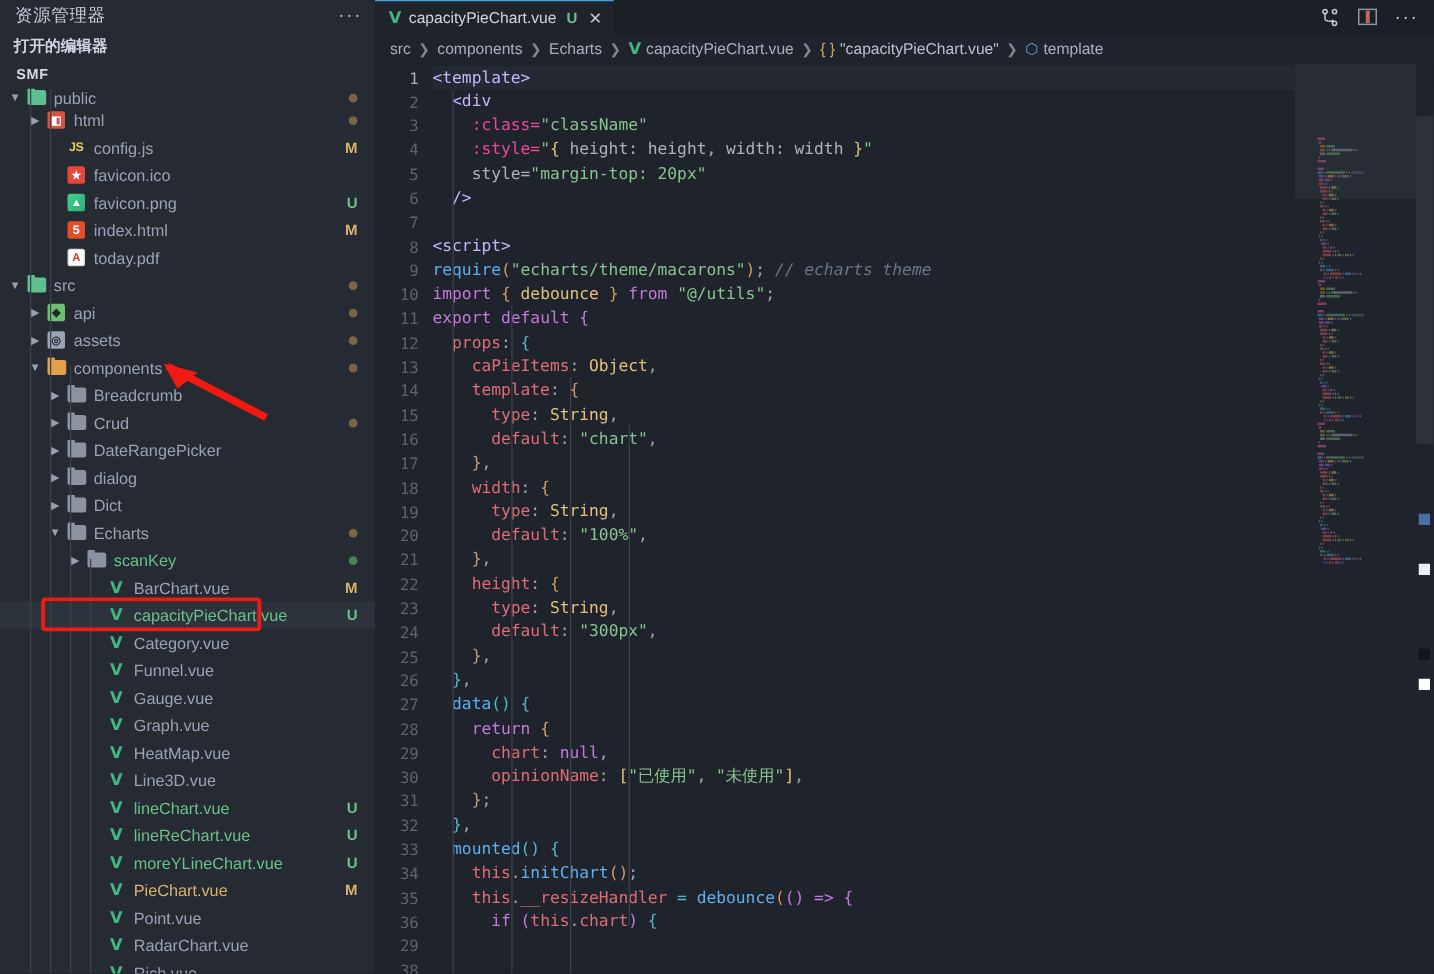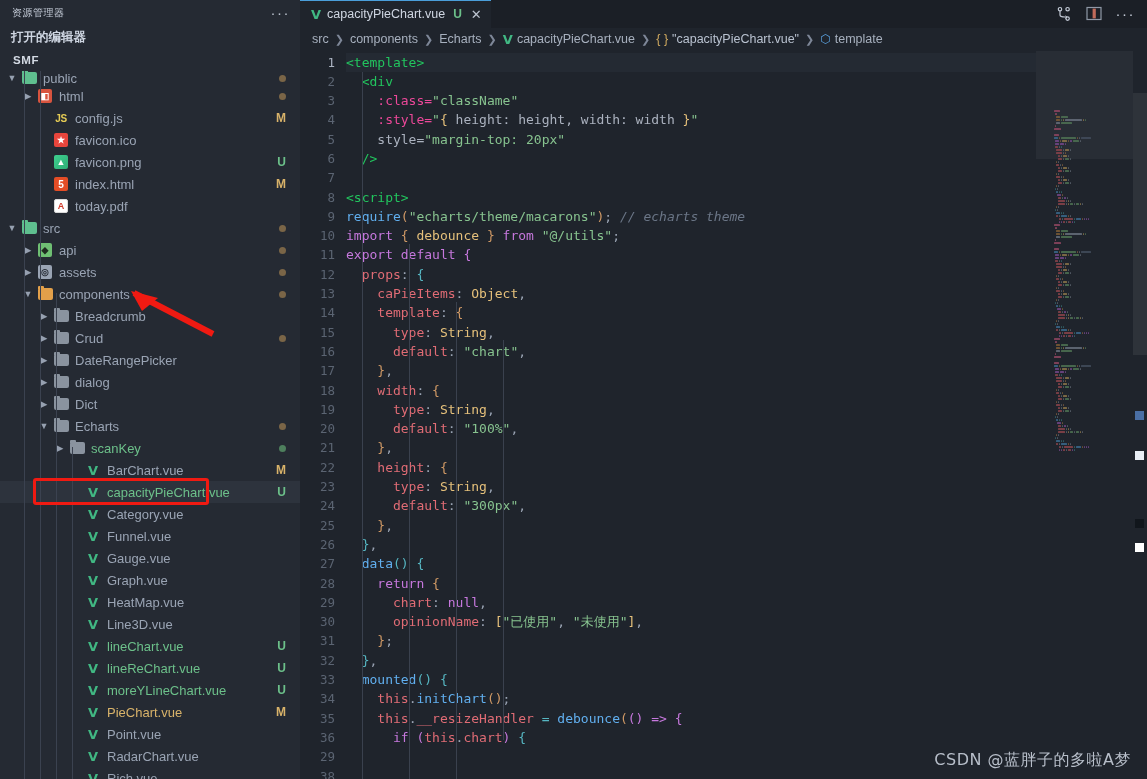--- a/index.html
+++ b/index.html
@@ -26,21 +26,21 @@
   }
   .sb-header {
     height: 27px;
     display: flex; align-items: center;
     padding: 0 10px 0 12px;
     justify-content: space-between;
     color: #bfc7d5;
     font-size: 12.5px;
     letter-spacing: .5px;
   }
-  .sb-header .title { font-size: 10px; color: #c5ccd8; }
+  .sb-header .title { font-size: 14px; color: #c5ccd8; }
   .sb-dots {
     color: #b9c0cc; font-size: 15px; letter-spacing: 1.5px;
     line-height: 8px; cursor: pointer;
   }
   .sb-section {
     height: 22px;
     display: flex; align-items: center;
     padding-left: 12px;
     color: #d4dae4; font-size: 12.5px; font-weight: 700;
   }
@@ -188,21 +188,21 @@
     padding-top: 2px;
     font-family: "DejaVu Sans Mono", monospace;
     font-size: 13px;
     position: relative;
     min-width: 0;
   }
   .cl { height: 19.3px; line-height: 19.3px; white-space: pre; position: relative; }
   .cl.cur-line { background: #242a33; }
 
   
-  .t-tag      { color: #22c55e; }
+  .t-tag      { color: #c4b5fd; }
   .t-attr     { color: #ec4899; }
   .t-str      { color: #87c38f; }
   .t-kw       { color: #c678dd; }
   .t-fn       { color: #61afef; }
   .t-prop     { color: #e06c75; }
   .t-type     { color: #e5c07b; }
   .t-punc     { color: #9aa4b4; }
   .t-paren1   { color: #d19a66; }
   .t-paren2   { color: #c678dd; }
   .t-paren3   { color: #56b6c2; }
@@ -1291,14 +1291,13 @@
     </div>
   </div>
 
   <div class="annot-box" style="left:33px; top:478px; width:176px; height:27px;"></div>
 
   <svg class="annot-arrow" style="left:125px; top:285px; width:95px; height:55px;" viewBox="0 0 95 55">
     <path d="M9 8 L88 49" stroke="#f01a12" stroke-width="6" stroke-linecap="butt"></path>
     <path d="M6 6 L33 13 L17 26 Z" fill="#f01a12"></path>
   </svg>
 
-  <div class="watermark">CSDN @蓝胖子的多啦A梦</div>
 </div>
 
 </body></html>

